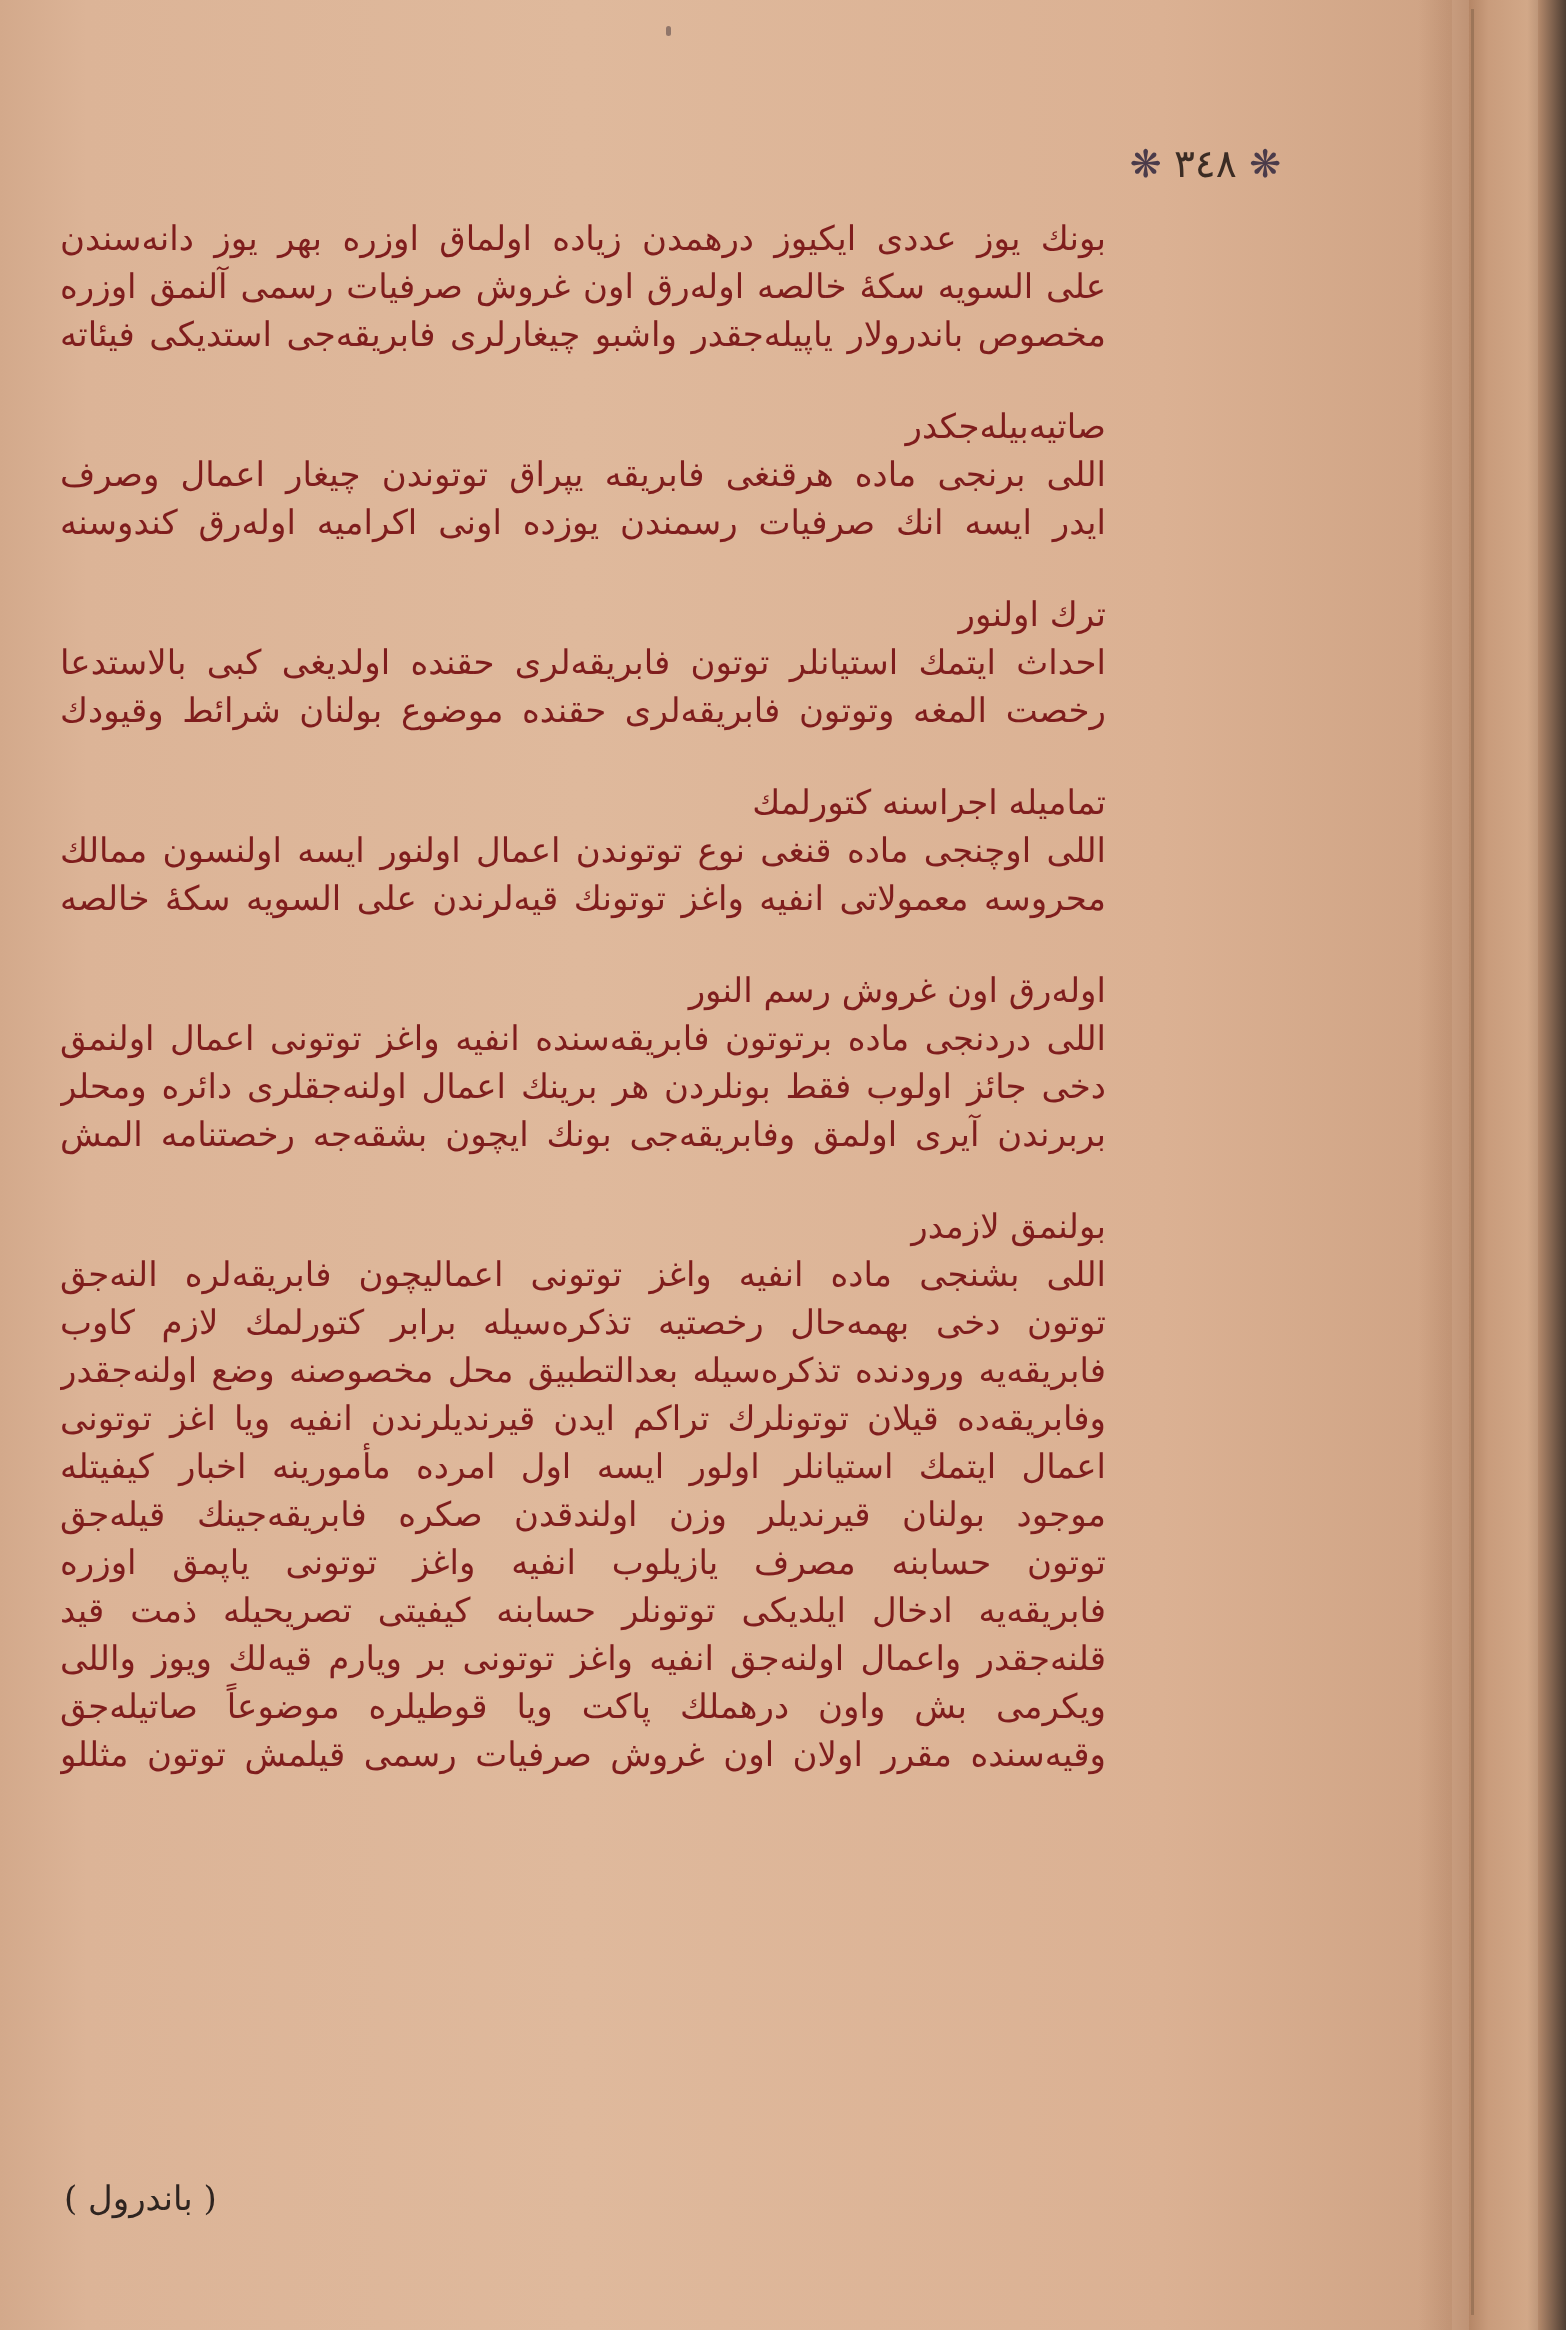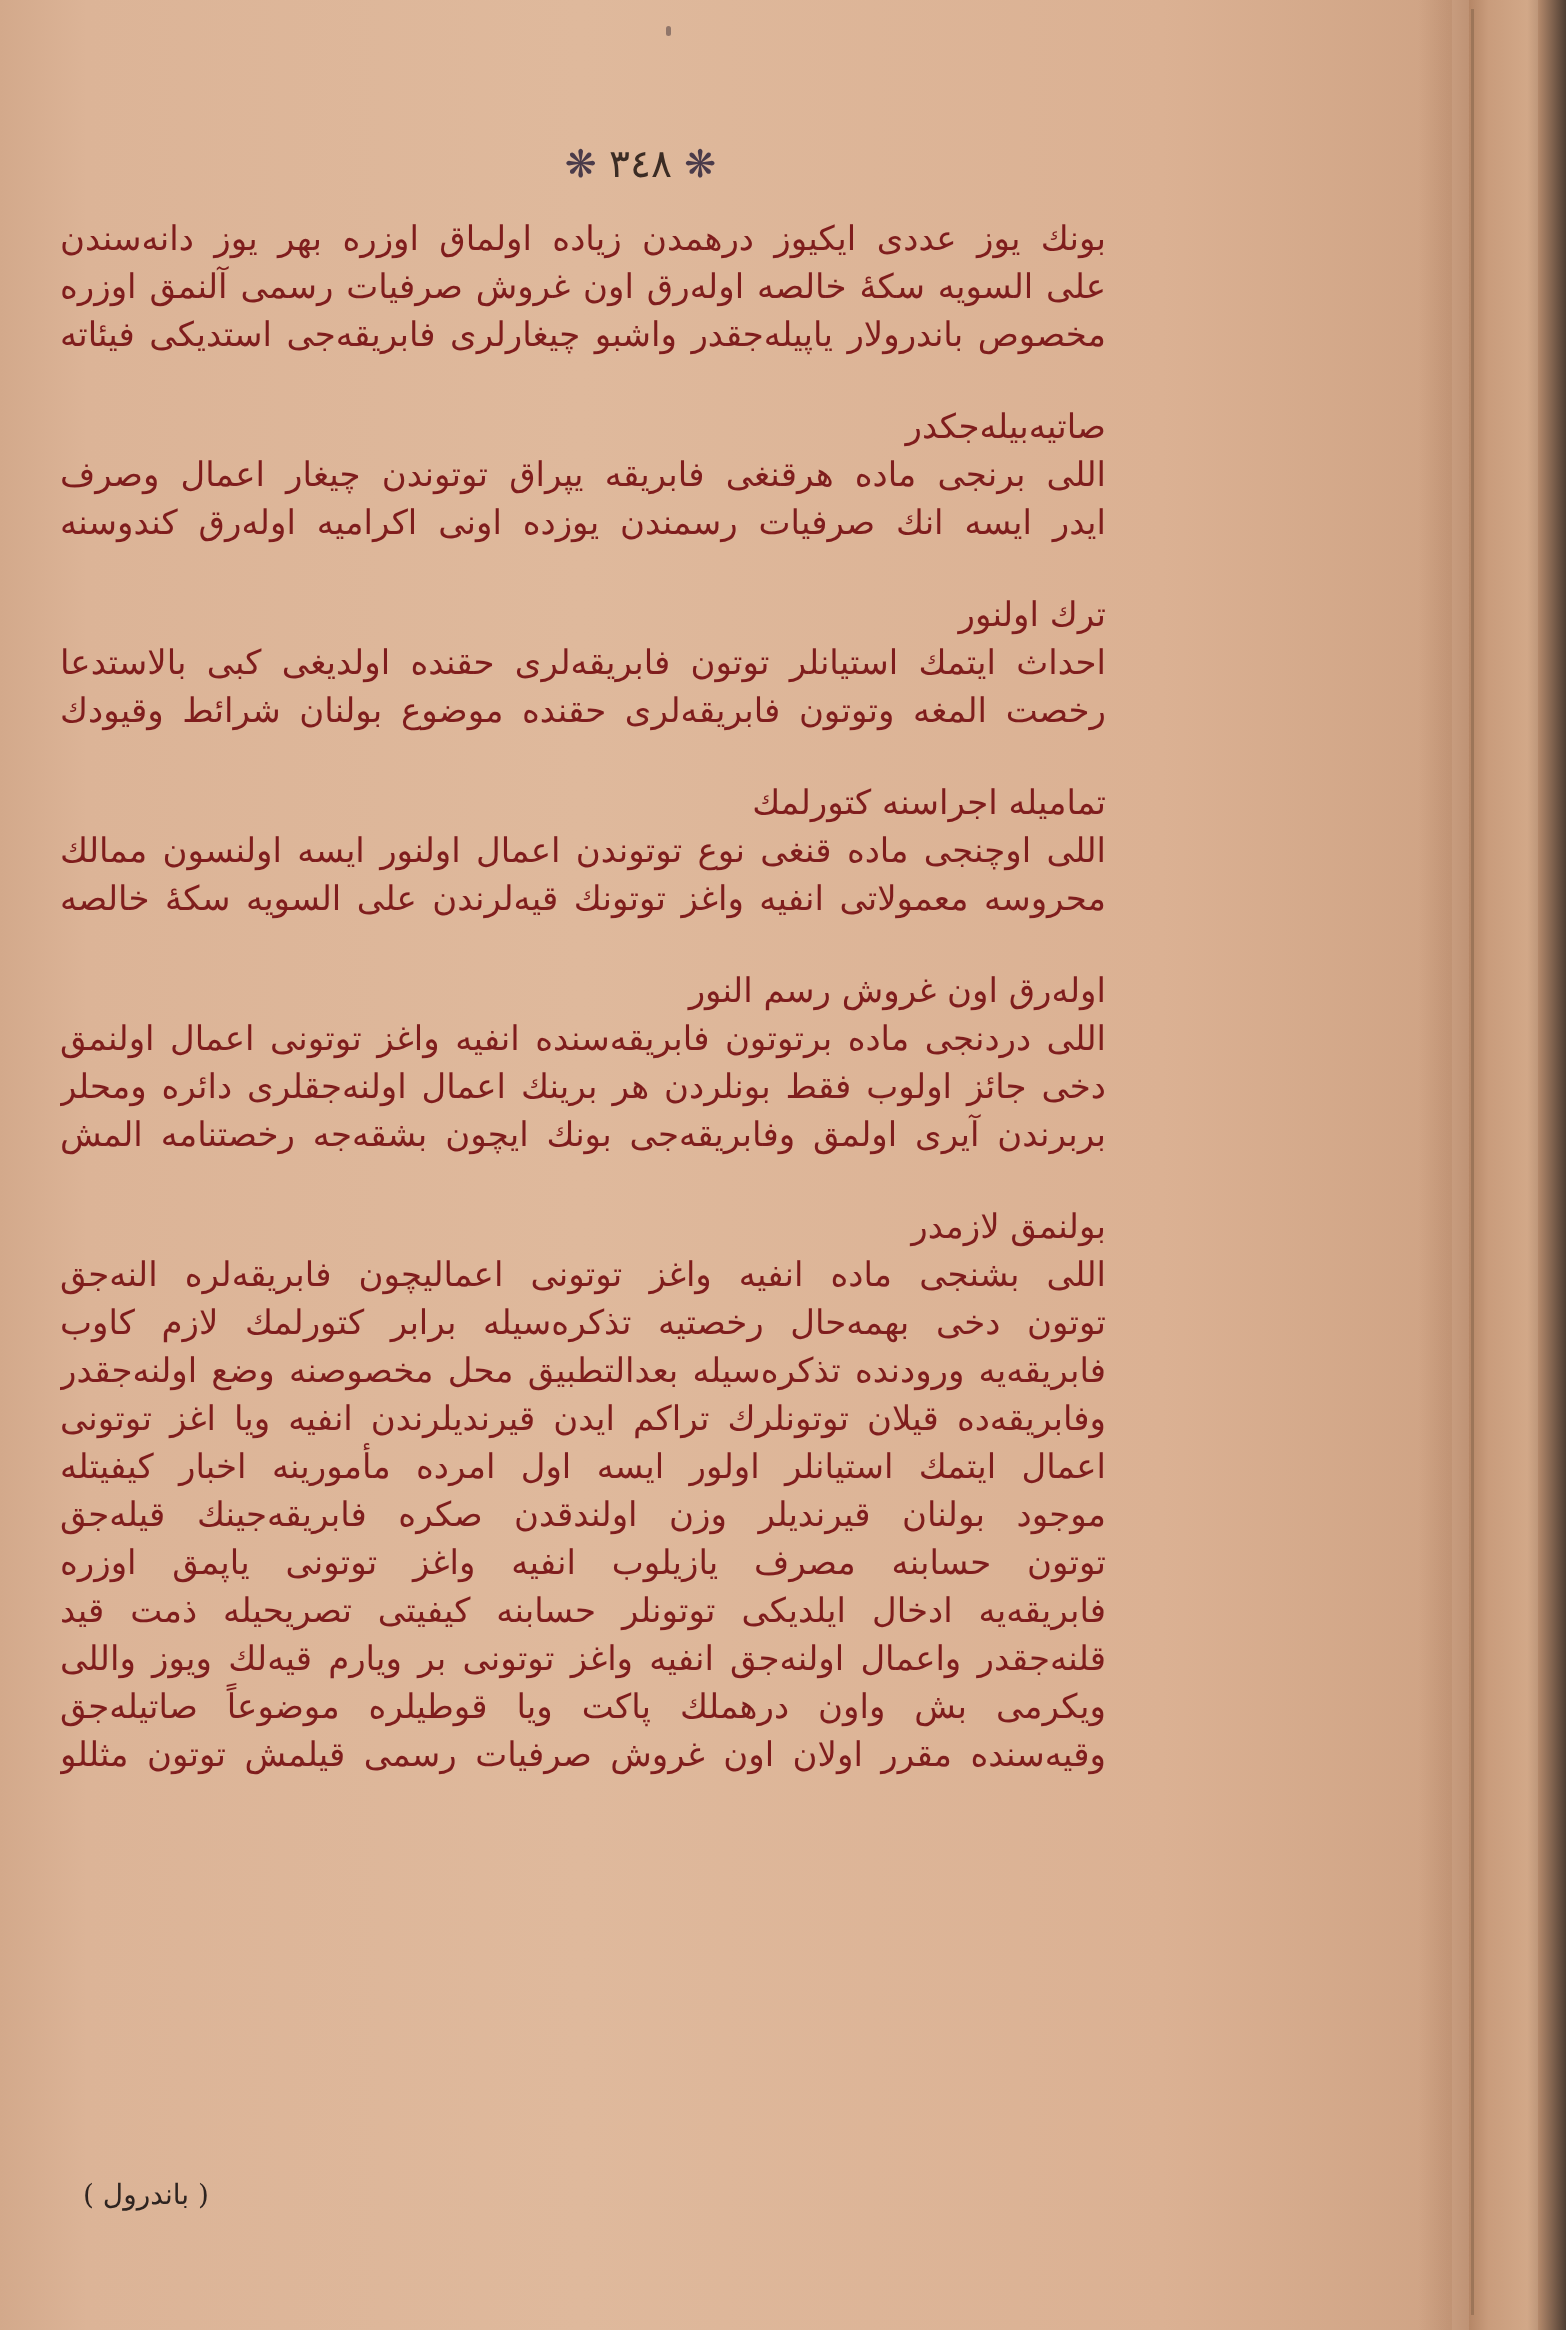--- a/index.html
+++ b/index.html
@@ -6,28 +6,28 @@
   body{width:1567px;height:2330px;overflow:hidden;position:relative;
     background:#d7ad8f;font-family:"DejaVu Serif",serif;}
   .page{position:absolute;left:0;top:0;width:1452px;height:2330px;
     background:linear-gradient(90deg,#d3a98b 0%,#dcb497 6%,#dfb99c 40%,#dbb193 80%,#cfa384 100%);}
   .gutter{position:absolute;left:1418px;top:0;width:51px;height:2330px;
     background:linear-gradient(90deg,rgba(0,0,0,0) 0%,rgba(120,70,40,.25) 100%);}
   .edge{position:absolute;left:1469px;top:0;width:97px;height:2330px;
     background:linear-gradient(90deg,#b58666 0%,#c99c7c 20%,#d2a888 60%,#8a6a55 100%);}
   .edge-line{position:absolute;left:1471px;top:8.5px;width:3.4px;height:2306px;background:#9c7558;}
   .edge-dark{position:absolute;left:1538px;top:0;width:29px;height:2330px;background:linear-gradient(90deg,#b58a6c,#4a3a30);}
-  .pagenum{position:absolute;left:0;width:1281px;top:141px;text-align:center;
+  .pagenum{position:absolute;left:0;width:1281px;top:141px;
     font-size:39px;color:#3b2c24;direction:rtl;}
   .orn{color:#4a3b4a;font-size:38px;}
   .text{position:absolute;left:60px;top:214px;width:1046px;direction:rtl;
     font-size:34px;line-height:48px;color:#7f1d1d;}
   .line{display:block;text-align:justify;text-align-last:justify;white-space:nowrap;overflow:hidden;height:48px;}
   .line.last{text-align-last:right;margin-top:44px;}
-  .catch{position:absolute;left:83px;top:2178px;font-size:28px;color:#2e2420;direction:rtl;text-align:right;}
+  .catch{position:absolute;left:64px;top:2178px;font-size:34px;color:#2e2420;direction:rtl;text-align:right;}
   .smudge{position:absolute;left:666px;top:26px;width:5.1px;height:10.3px;background:#6f5a55;border-radius:2.6px;opacity:.7;}
 </style>
 </head>
 <body>
 
 <div class="page"></div>
 <div class="gutter"></div>
 <div class="edge"></div>
 <div class="edge-line"></div>
 <div class="edge-dark"></div>

